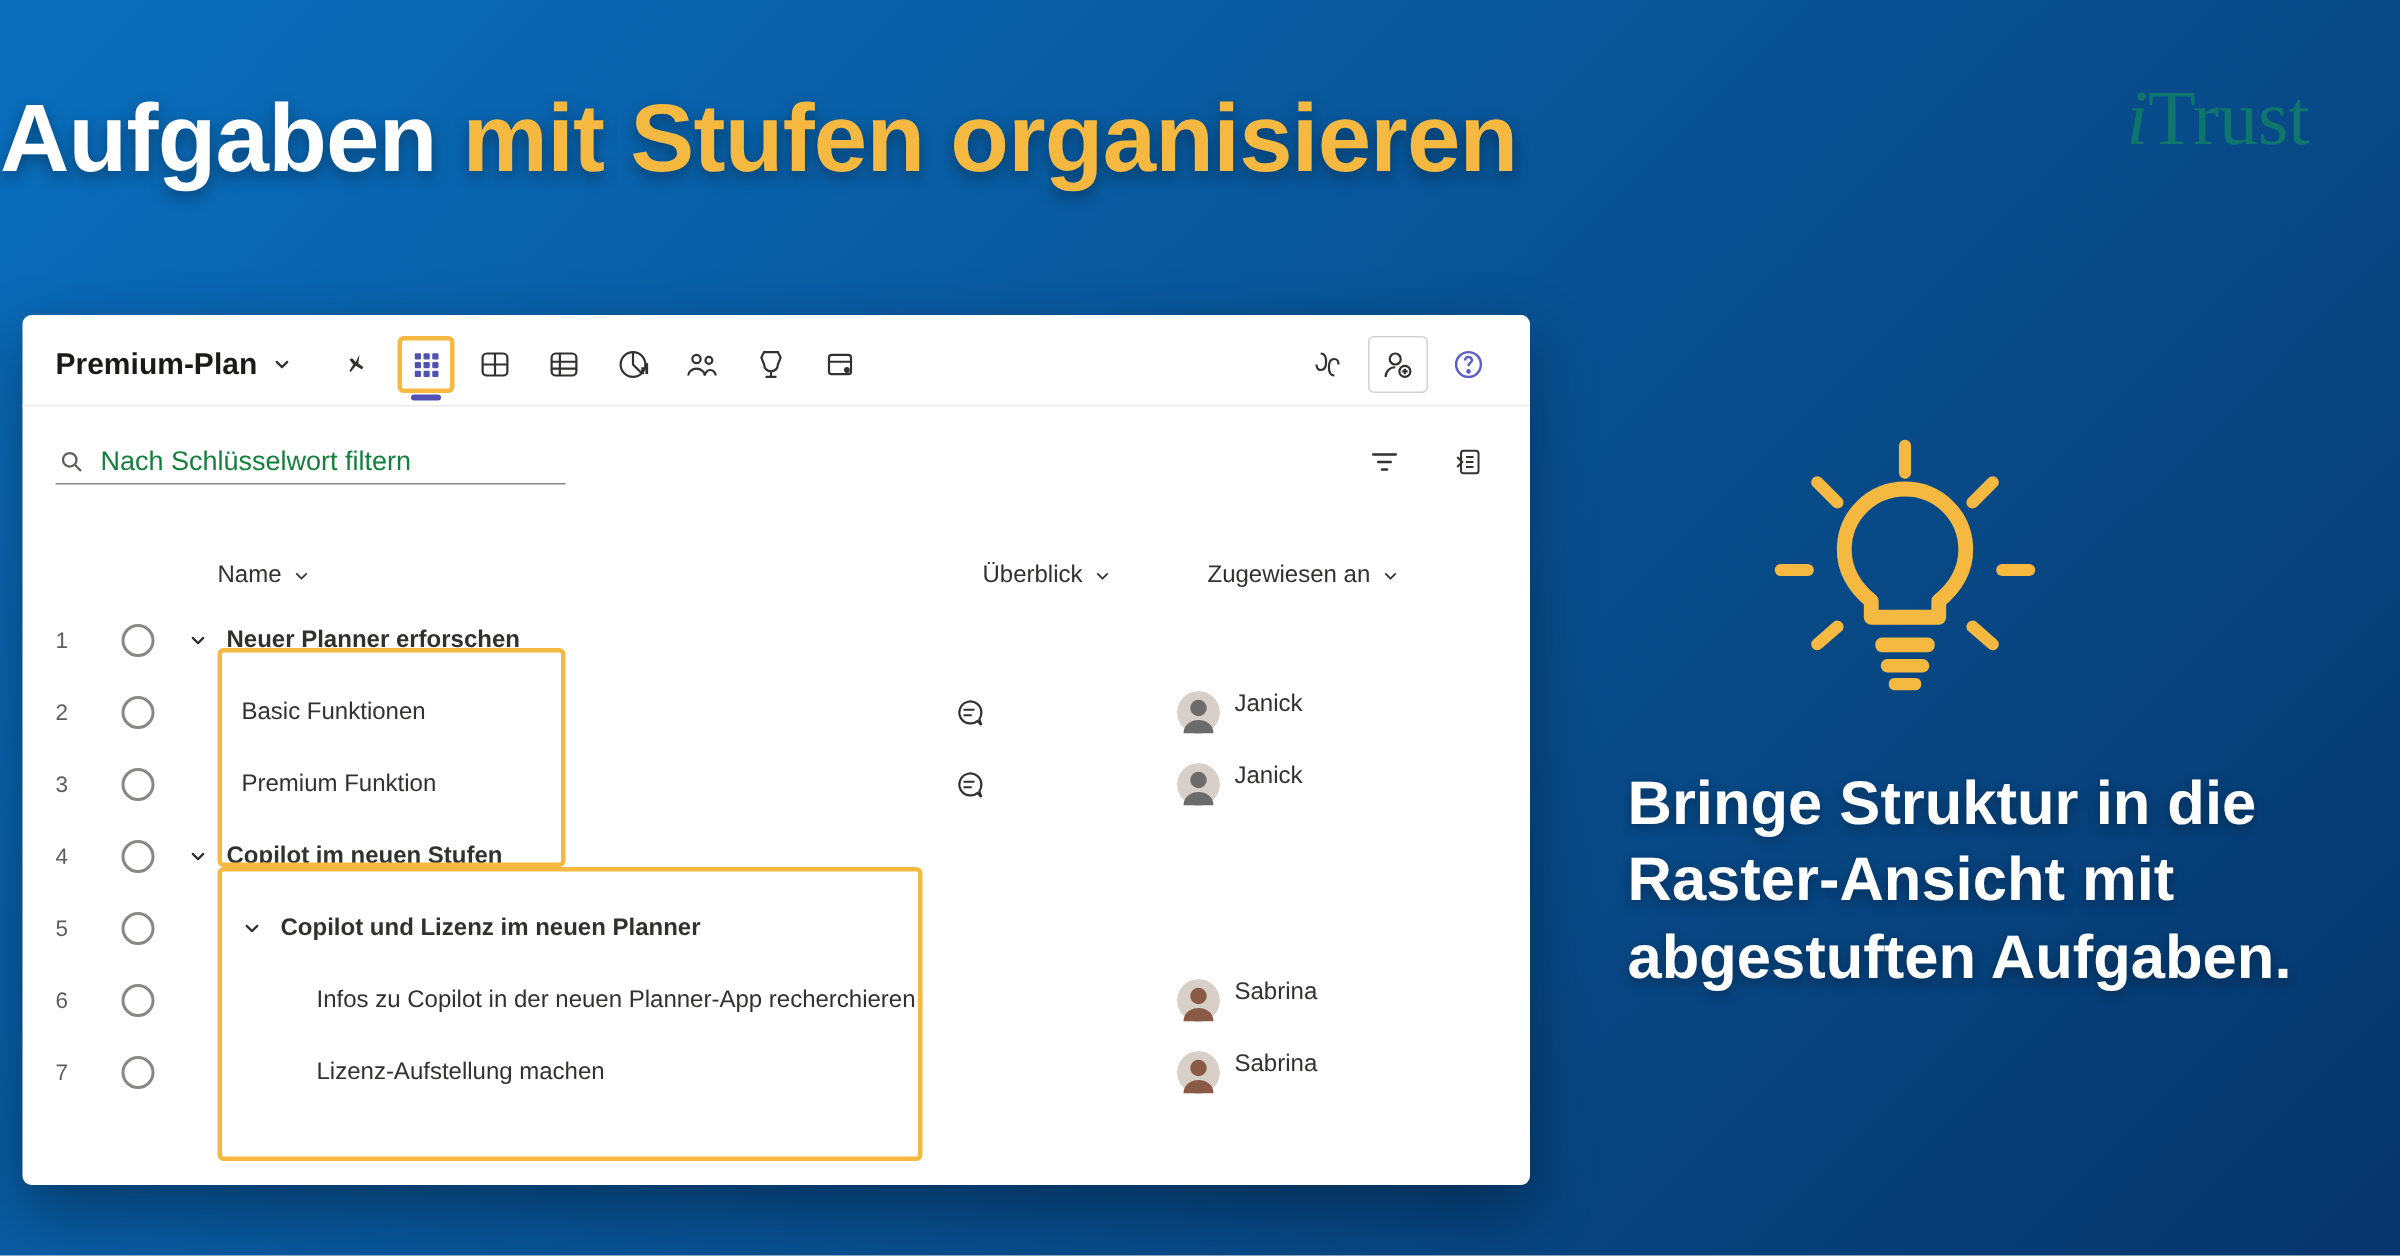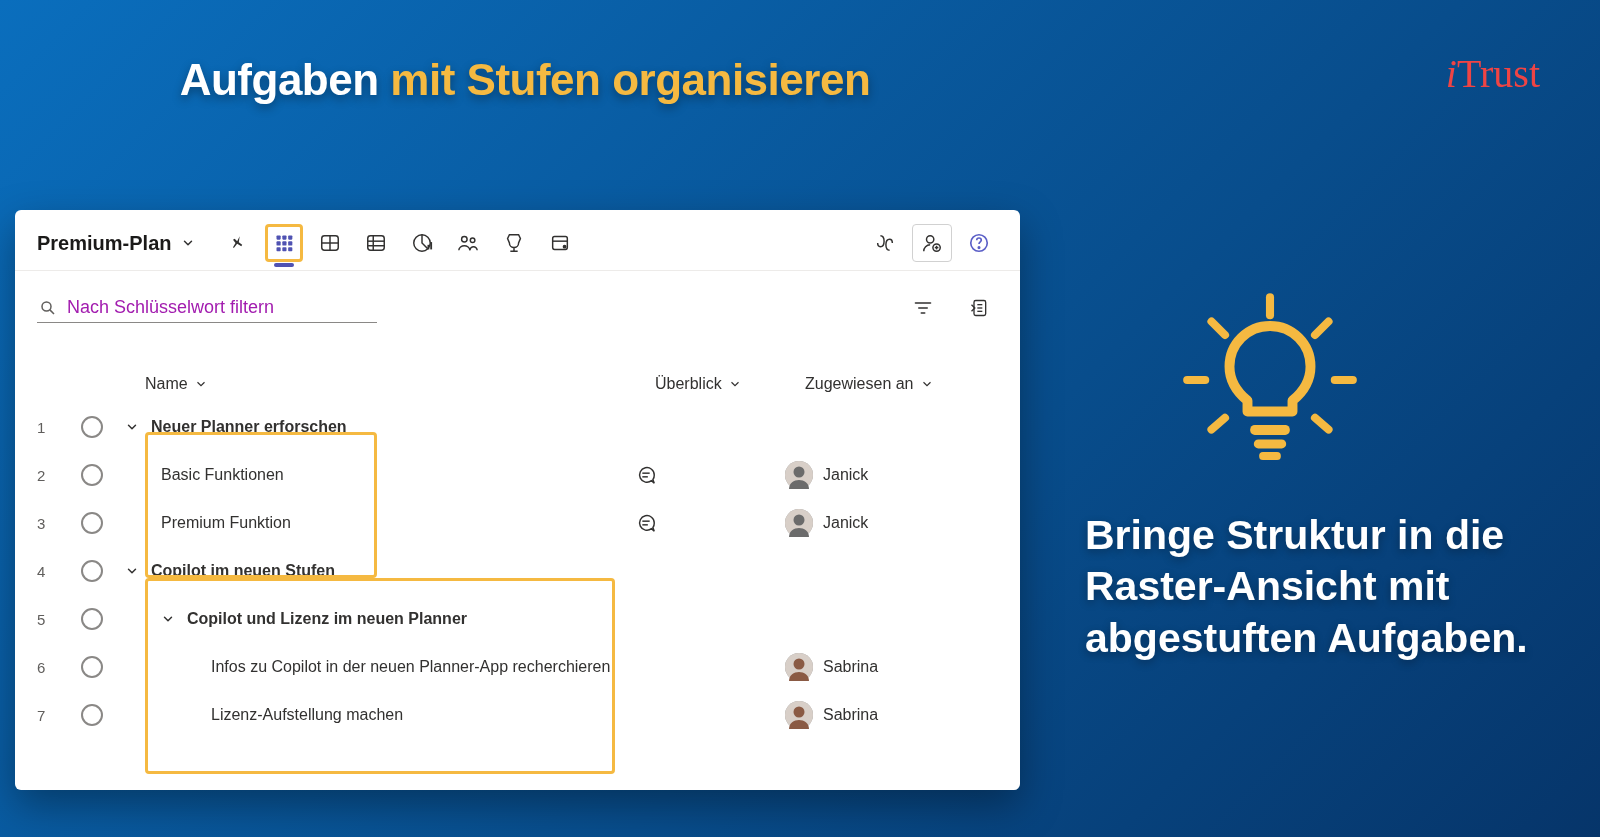--- a/index.html
+++ b/index.html
@@ -4,34 +4,33 @@
 <style>
   * { box-sizing: border-box; margin: 0; padding: 0; }
   html, body { width: 1600px; height: 837px; overflow: hidden; font-family: "Segoe UI", Arial, sans-serif; }
   body {
     background: linear-gradient(135deg, #0a6ebd 0%, #084d8c 60%, #06356a 100%);
     position: relative;
   }
   .title {
     position: absolute;
     top: 55px; left: 0; width: 1050px;
-    text-align: center;
-    font-size: 44px;
+    font-size: 64px;
     font-weight: 800;
     color: #fff;
     text-shadow: 0 4px 10px rgba(0,0,0,0.35);
     letter-spacing: -0.5px;
   }
   .title .accent { color: #f5b941; }
   .logo {
     position: absolute;
     top: 50px; right: 60px;
-    font-size: 40px;
+    font-size: 52px;
     font-weight: 400;
-    color: #ef4444;
+    color: #0f766e;
     font-family: Georgia, 'Times New Roman', serif;
   }
   .logo .i { font-style: italic; font-weight: 400; }
   .logo .rest { font-weight: 400; }
   .card {
     position: absolute;
     top: 210px; left: 15px;
     width: 1005px; height: 580px;
     background: #fff;
     border-radius: 6px;
@@ -79,21 +78,21 @@
     cursor: pointer;
   }
   .search-row {
     display:flex; align-items:center;
     padding: 18px 22px 2px 22px;
   }
   .search-box {
     display:flex; align-items:center; gap:10px;
     border-bottom: 1px solid #8a8886;
     width: 340px; padding: 4px 2px;
-    color: #a21caf; font-size: 18px;
+    color: #15803d; font-size: 18px;
   }
   .search-box svg { flex-shrink:0; }
   .search-right { margin-left:auto; display:flex; gap:18px; align-items:center; }
   .columns-header {
     display:grid;
     grid-template-columns: 44px 44px 510px 150px 240px;
     align-items:center;
     padding: 46px 22px 10px 22px;
     color:#323130;
     font-size: 16px;
@@ -118,21 +117,21 @@
   .task-name { display:flex; align-items:center; gap:8px; }
   .task-name.bold { font-weight:700;gap:12px; }
   .indent1 { padding-left: 36px; }
   .indent3 { padding-left: 86px; text-align: right; }
   .avatar {
     width:28px; height:28px; border-radius:50%;
     background:#999; display:inline-block; margin-right:10px;
     vertical-align:middle;
     background-size:cover; background-position:center;
   }
-  .assignee { display:flex; align-items:center; }
+  .assignee { display:flex; }
   .highlight-box {
     position:absolute;
     border: 3px solid #f5b941;
     border-radius: 4px;
     pointer-events:none;
     z-index: 50;
   }
   .bulb-wrap {
     position:absolute;
     top: 290px; left: 1180px;

